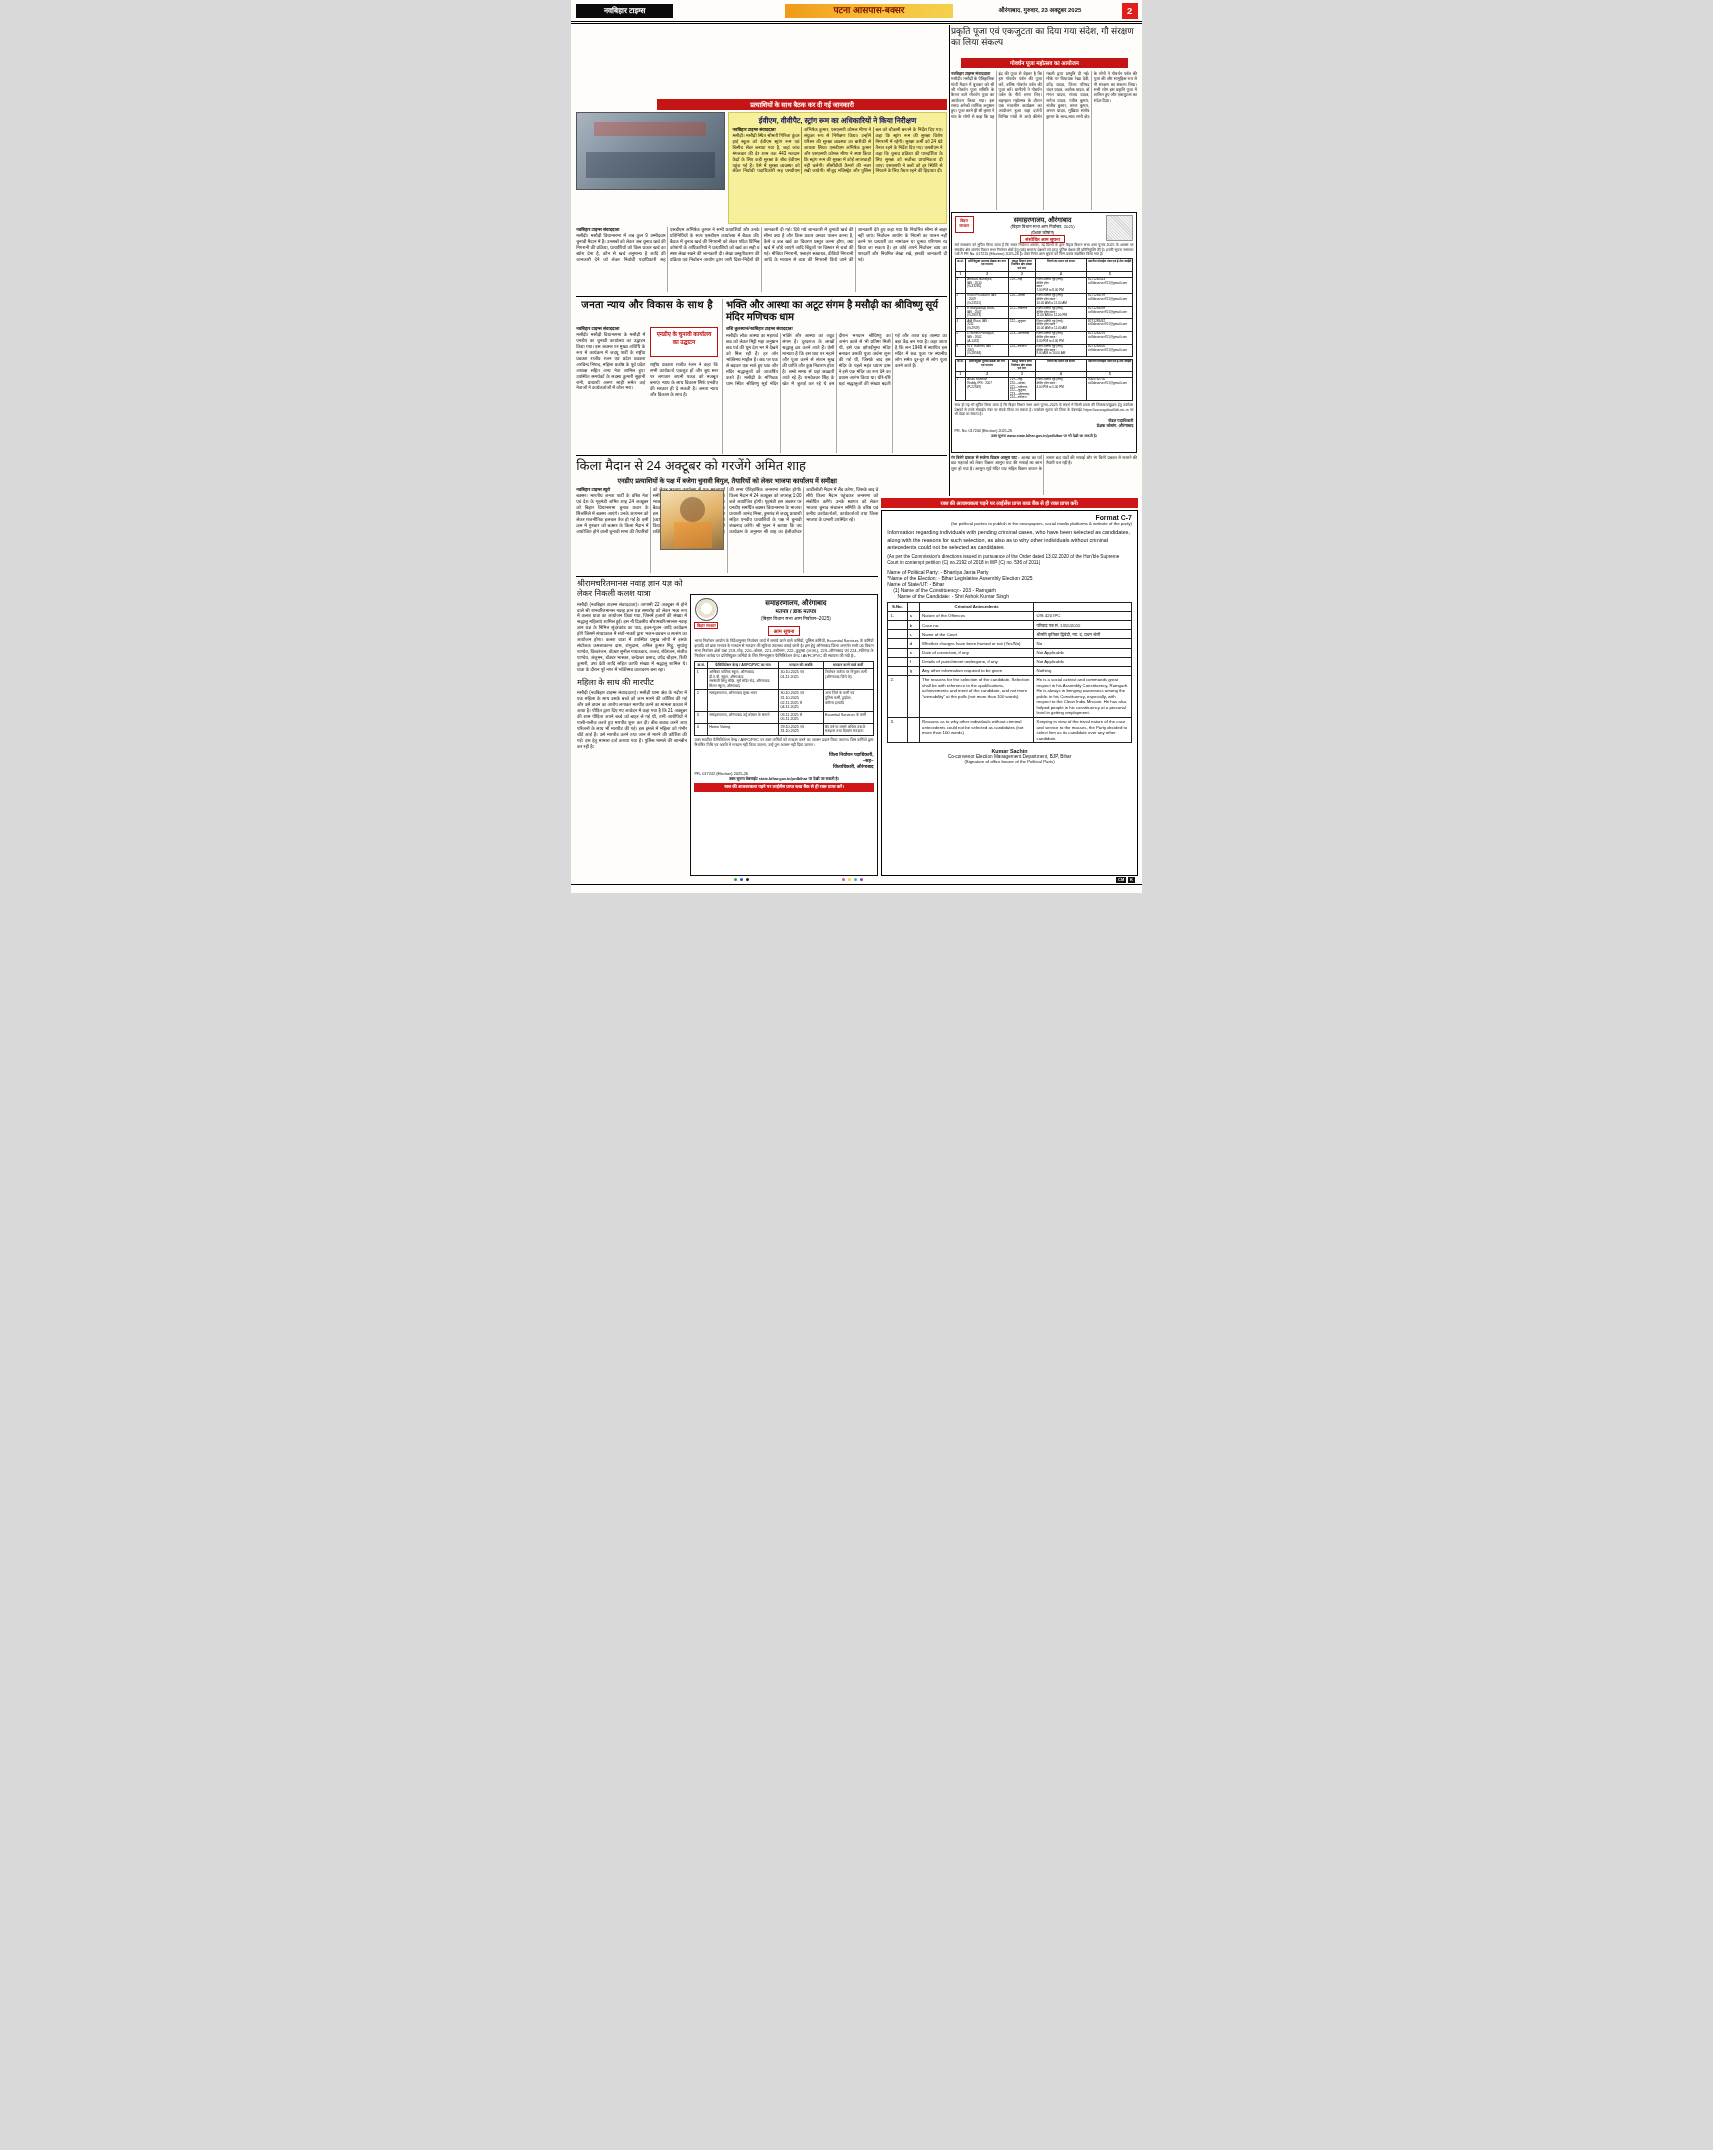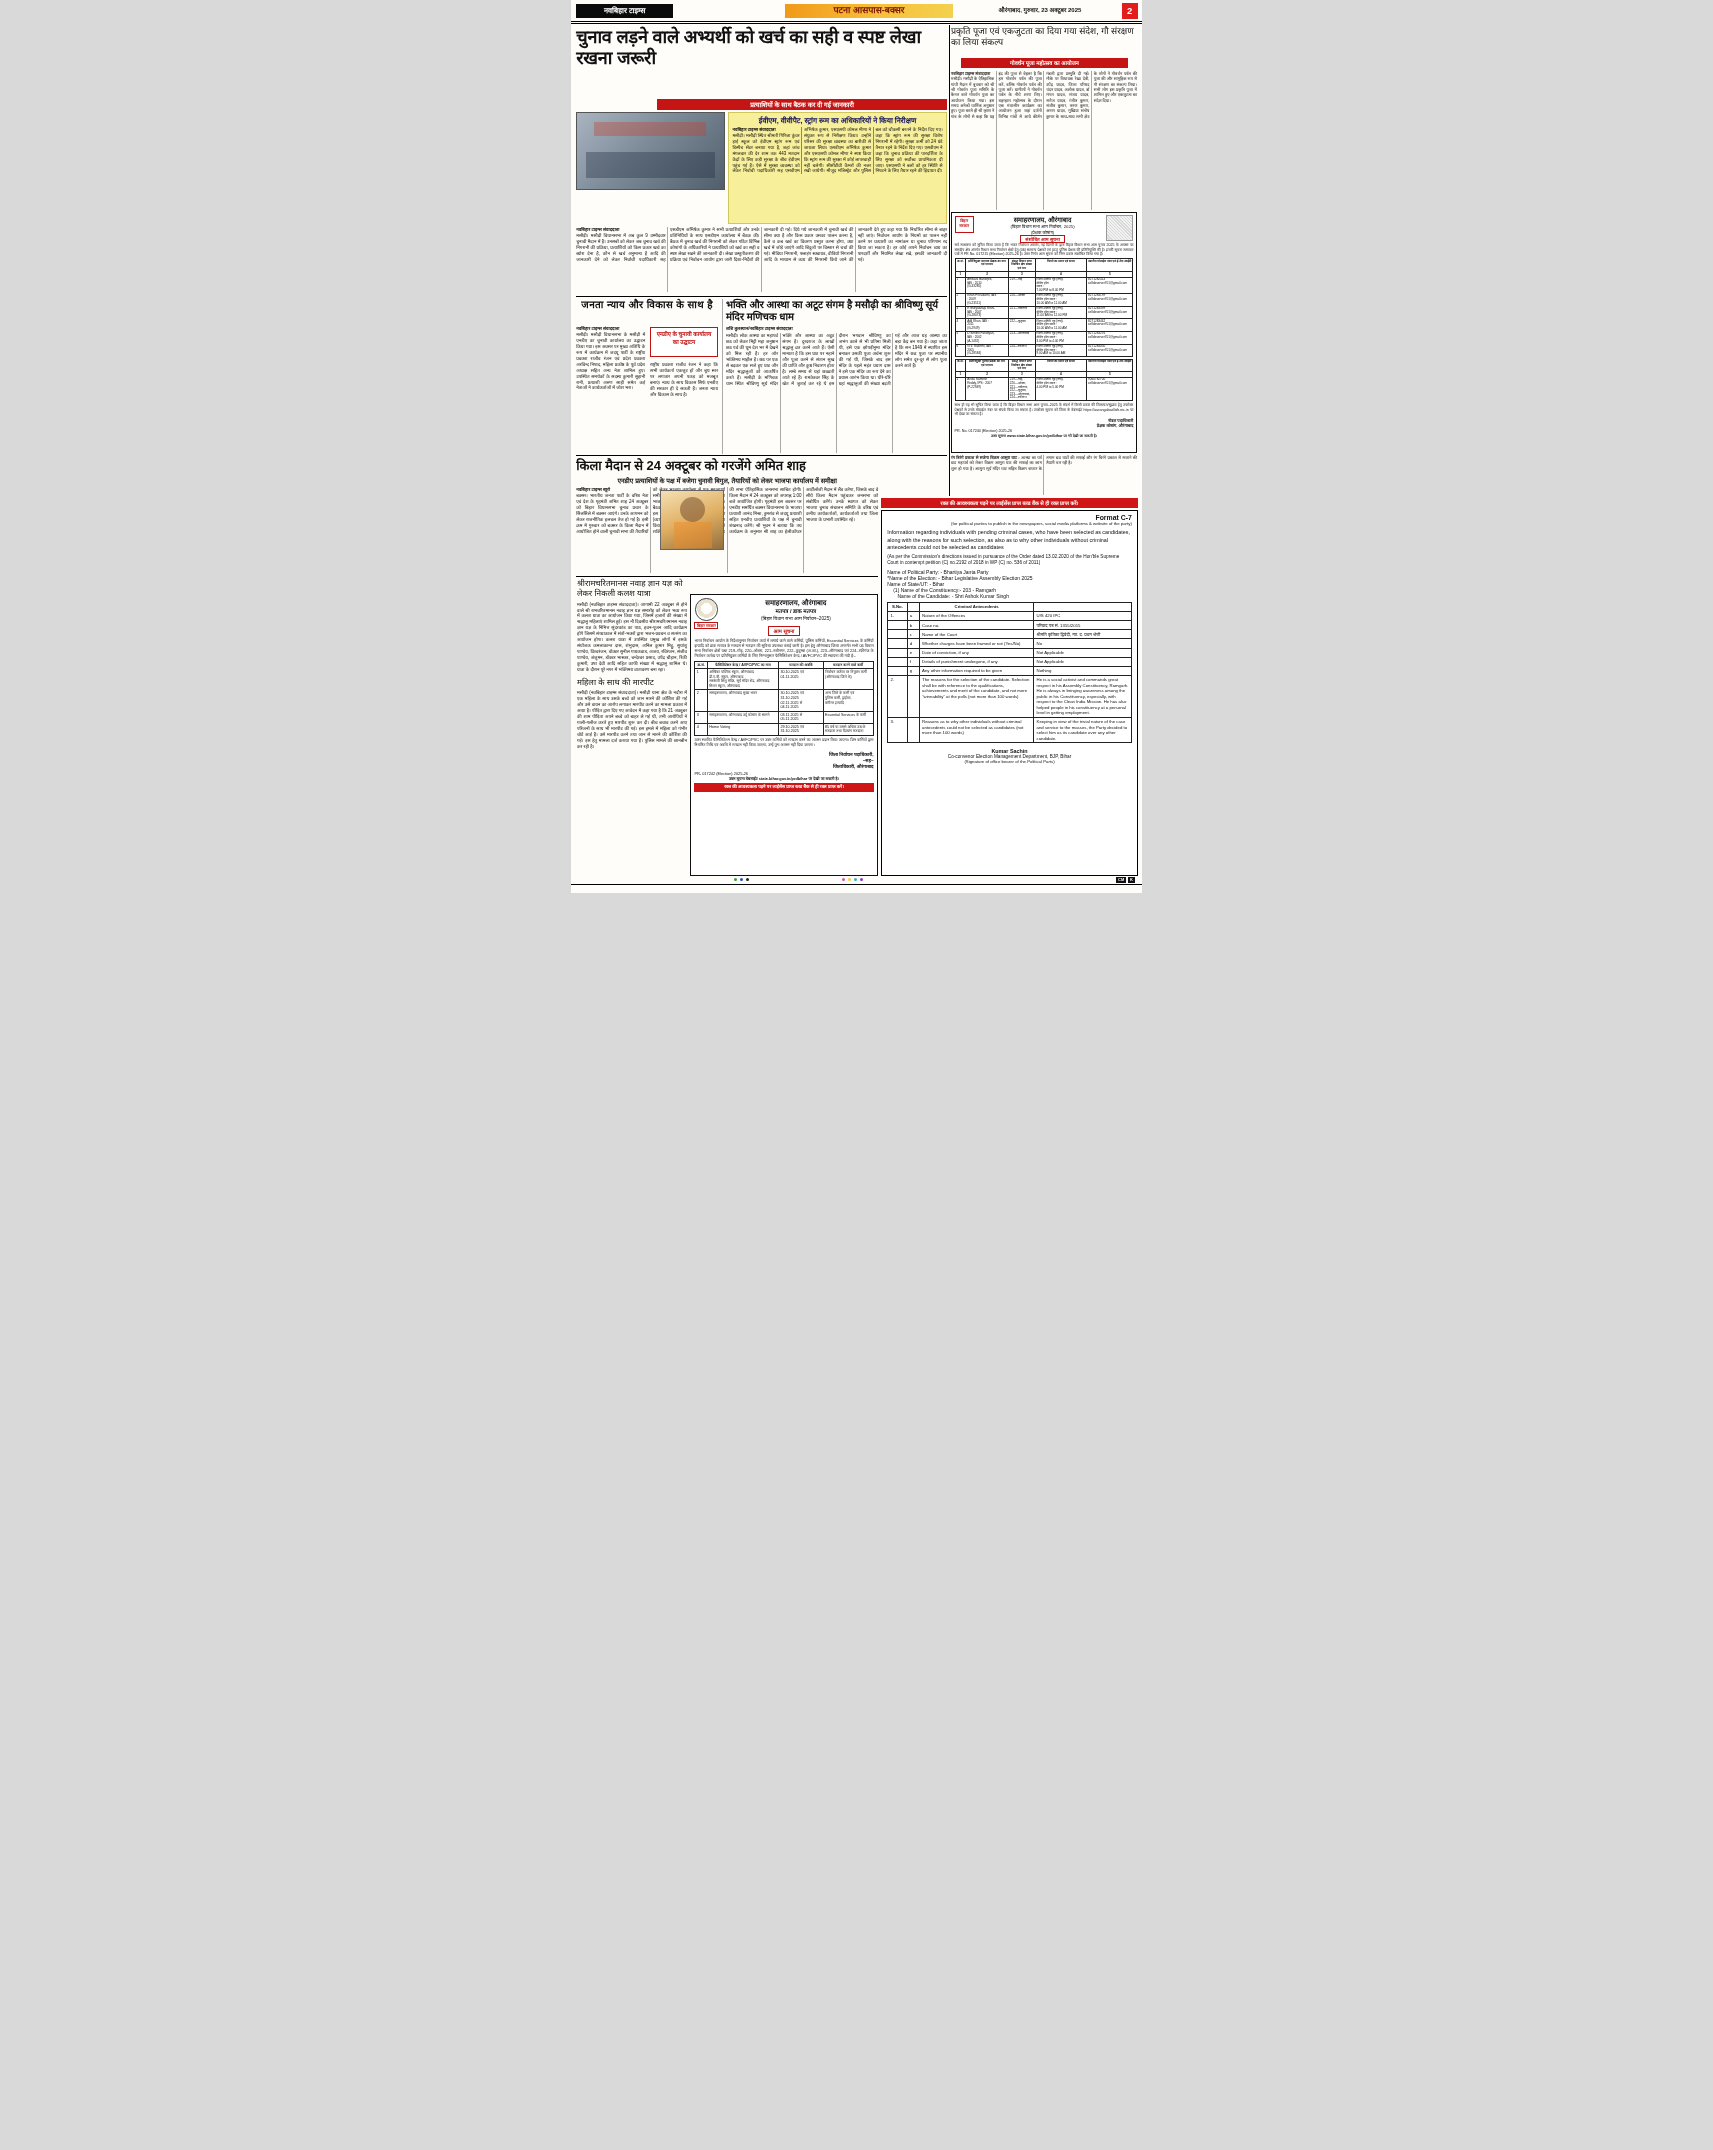--- a/index.html
+++ b/index.html
@@ -12,21 +12,21 @@
   .j{text-align:justify;}
   .masthead{background:#0b0b0b;color:#fff;font-weight:700;font-size:7.3px;line-height:13.8px;text-align:center;}
   .section-strip{background:linear-gradient(90deg,#f09a18,#f8bf3a 55%,#f3d14e);color:#7c1500;
                  font-weight:700;font-size:9px;line-height:13.8px;text-align:center;}
   .dateline{font-weight:700;font-size:6px;line-height:13.8px;text-align:center;}
   .pagenum{background:#e31c1c;color:#fff;font-weight:700;font-size:9.5px;line-height:15.5px;text-align:center;}
   .toprule{border-top:1.3px solid #000;}
   .thinrule{border-top:0.4px solid #000;}
   .vrule{border-left:0.4px solid #000;}
   .headline-xl{font-size:18px;line-height:1.18;font-weight:700;letter-spacing:-0.2px;}
-  .headline-lg{font-size:13px;line-height:1.15;font-weight:700;}
+  .headline-lg{font-size:13px;line-height:1.15;font-weight:400;}
   .headline-md{font-size:10px;line-height:1.2;font-weight:700;}
   .headline-sm{font-size:8.2px;line-height:1.22;font-weight:400;}
   .kicker{background:#c41414;color:#fff;font-weight:700;font-size:6.5px;line-height:11.2px;text-align:center;}
   .kicker2{background:#c41414;color:#fff;font-weight:700;font-size:5.6px;line-height:10.3px;text-align:center;}
   .deck{font-size:6.5px;font-weight:700;text-align:center;}
   .bodytxt{font-size:4.5px;line-height:1.32;text-align:justify;}
   .bodysm{font-size:4.1px;line-height:1.3;text-align:justify;}
   .byline{font-weight:700;}
   .c2{column-count:2;column-gap:4.3px;column-rule:0.4px solid #a9a9a9;}
   .c3{column-count:3;column-gap:4.3px;column-rule:0.4px solid #8f8a45;}
@@ -63,21 +63,20 @@
 
   <div class="abs masthead" style="left:5.2px;top:3.9px;width:97px;height:13.8px;">नवबिहार टाइम्स</div>
   <div class="abs section-strip" style="left:214px;top:3.9px;width:168px;height:13.8px;">पटना आसपास-बक्सर</div>
   <div class="abs dateline" style="left:391px;top:3.9px;width:156px;height:13.8px;">औरंगाबाद, गुरुवार, 23 अक्टूबर 2025</div>
   <div class="abs pagenum" style="left:551px;top:3px;width:15.5px;height:15.5px;">2</div>
   <div class="abs toprule" style="left:0;top:20.6px;width:571px;"></div>
   <div class="abs thinrule" style="left:0;top:23px;width:571px;"></div>
 
   <div class="abs vrule" style="left:378px;top:25px;height:471px;"></div>
 
-  <div class="abs headline-xl" style="left:5.2px;top:27px;width:371px;">चुनाव लड़ने वाले अभ्यर्थी को खर्च का सही व स्पष्ट लेखा रखना जरूरी</div>
   <div class="abs kicker" style="left:86px;top:99px;width:290px;height:11.2px;">प्रत्याशियों के साथ बैठक कर दी गई जानकारी</div>
 
   <div class="abs photo" style="left:5.2px;top:112px;width:149px;height:78px;">
     <div class="photo-inner" style="left:8.6px;top:39px;width:129px;height:26px;"></div>
     <div class="photo-inner" style="left:17px;top:8.6px;width:112px;height:14.6px;background:rgba(200,60,40,.35);"></div>
   </div>
 
   <div class="abs yellowbox" style="left:157px;top:112px;width:219px;height:112px;padding:2.6px 3.4px;">
     <div class="yhead">ईवीएम, वीवीपैट, स्ट्रांग रूम का अधिकारियों ने किया निरीक्षण</div>
     <div class="c3 bodytxt" style="margin-top:2.2px;">

